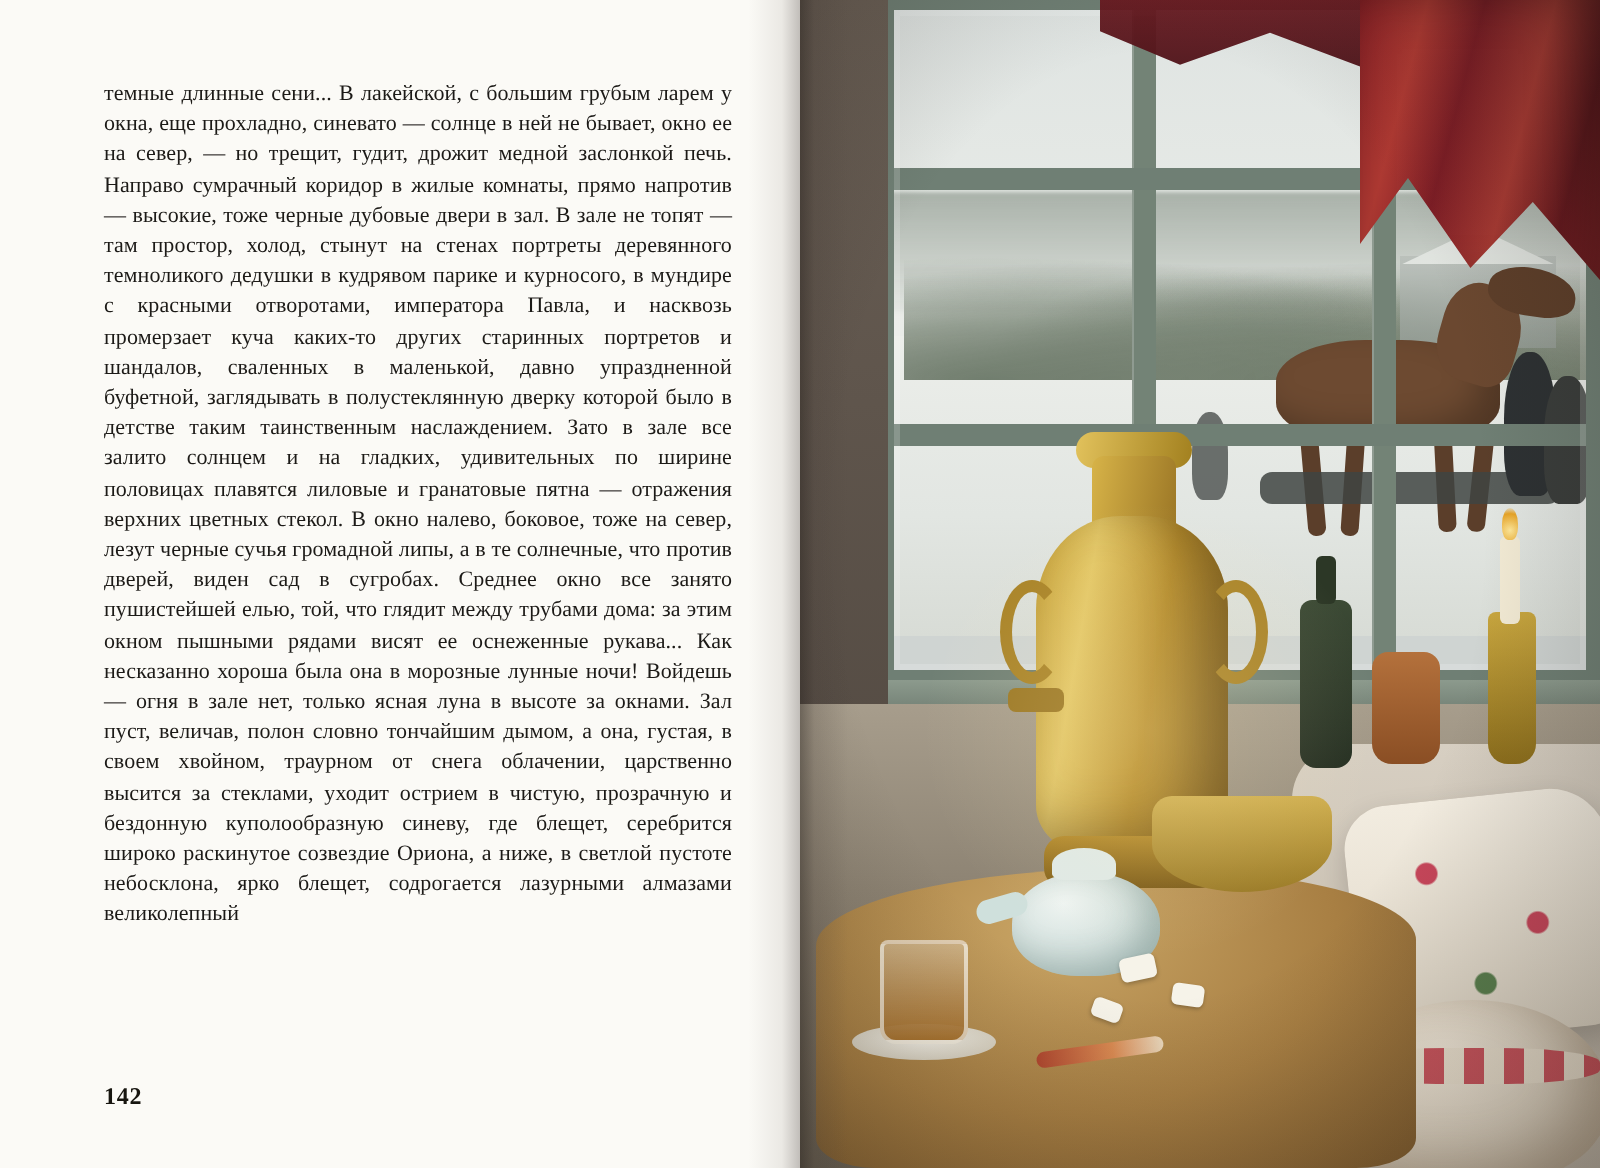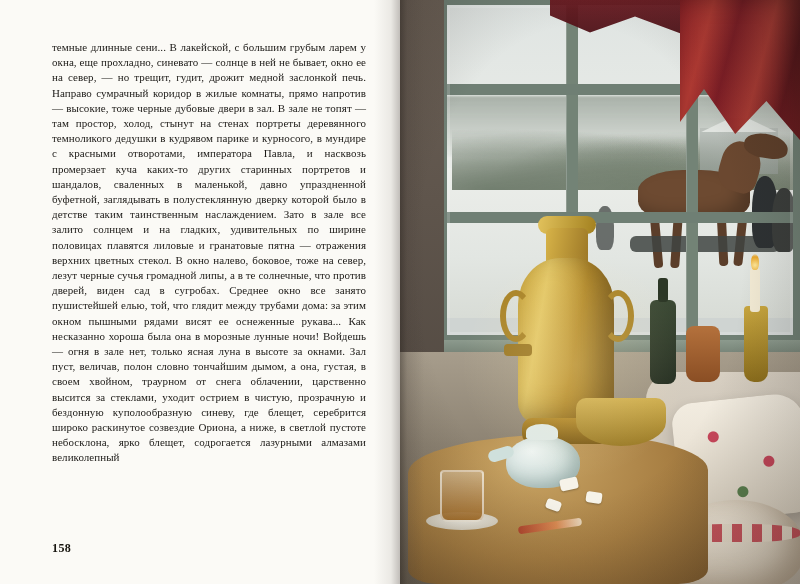--- a/index.html
+++ b/index.html
@@ -402,21 +402,21 @@
     pointer-events: none;
   }
 </style>
 </head>
 <body>
 
 <div class="spread">
 
   <div class="page-left">
     <div class="body-text">темные длинные сени... В лакейской, с большим грубым ларем у окна, еще прохладно, синевато — солнце в ней не бывает, окно ее на север, — но трещит, гудит, дрожит медной заслонкой печь. Направо сумрачный коридор в жилые комнаты, прямо напротив — высокие, тоже черные дубовые двери в зал. В зале не топят — там простор, холод, стынут на стенах портреты деревянного темноликого дедушки в кудрявом парике и курносого, в мундире с красными отворотами, императора Павла, и насквозь промерзает куча каких-то других старинных портретов и шандалов, сваленных в маленькой, давно упраздненной буфетной, заглядывать в полустеклянную дверку которой было в детстве таким таинственным наслаждением. Зато в зале все залито солнцем и на гладких, удивительных по ширине половицах плавятся лиловые и гранатовые пятна — отражения верхних цветных стекол. В окно налево, боковое, тоже на север, лезут черные сучья громадной липы, а в те солнечные, что против дверей, виден сад в сугробах. Среднее окно все занято пушистейшей елью, той, что глядит между трубами дома: за этим окном пышными рядами висят ее оснеженные рукава... Как несказанно хороша была она в морозные лунные ночи! Войдешь — огня в зале нет, только ясная луна в высоте за окнами. Зал пуст, величав, полон словно тончайшим дымом, а она, густая, в своем хвойном, траурном от снега облачении, царственно высится за стеклами, уходит острием в чистую, прозрачную и бездонную куполообразную синеву, где блещет, серебрится широко раскинутое созвездие Ориона, а ниже, в светлой пустоте небосклона, ярко блещет, содрогается лазурными алмазами великолепный</div>
-    <div class="page-number">158</div>
+    <div class="page-number">142</div>
   </div>
 
   <div class="page-right">
     <div class="illus">
 
       <div class="sky"></div>
       <div class="far-woods"></div>
       <div class="snowfield"></div>
       <div class="treeline"></div>
       <div class="house-far"></div>

